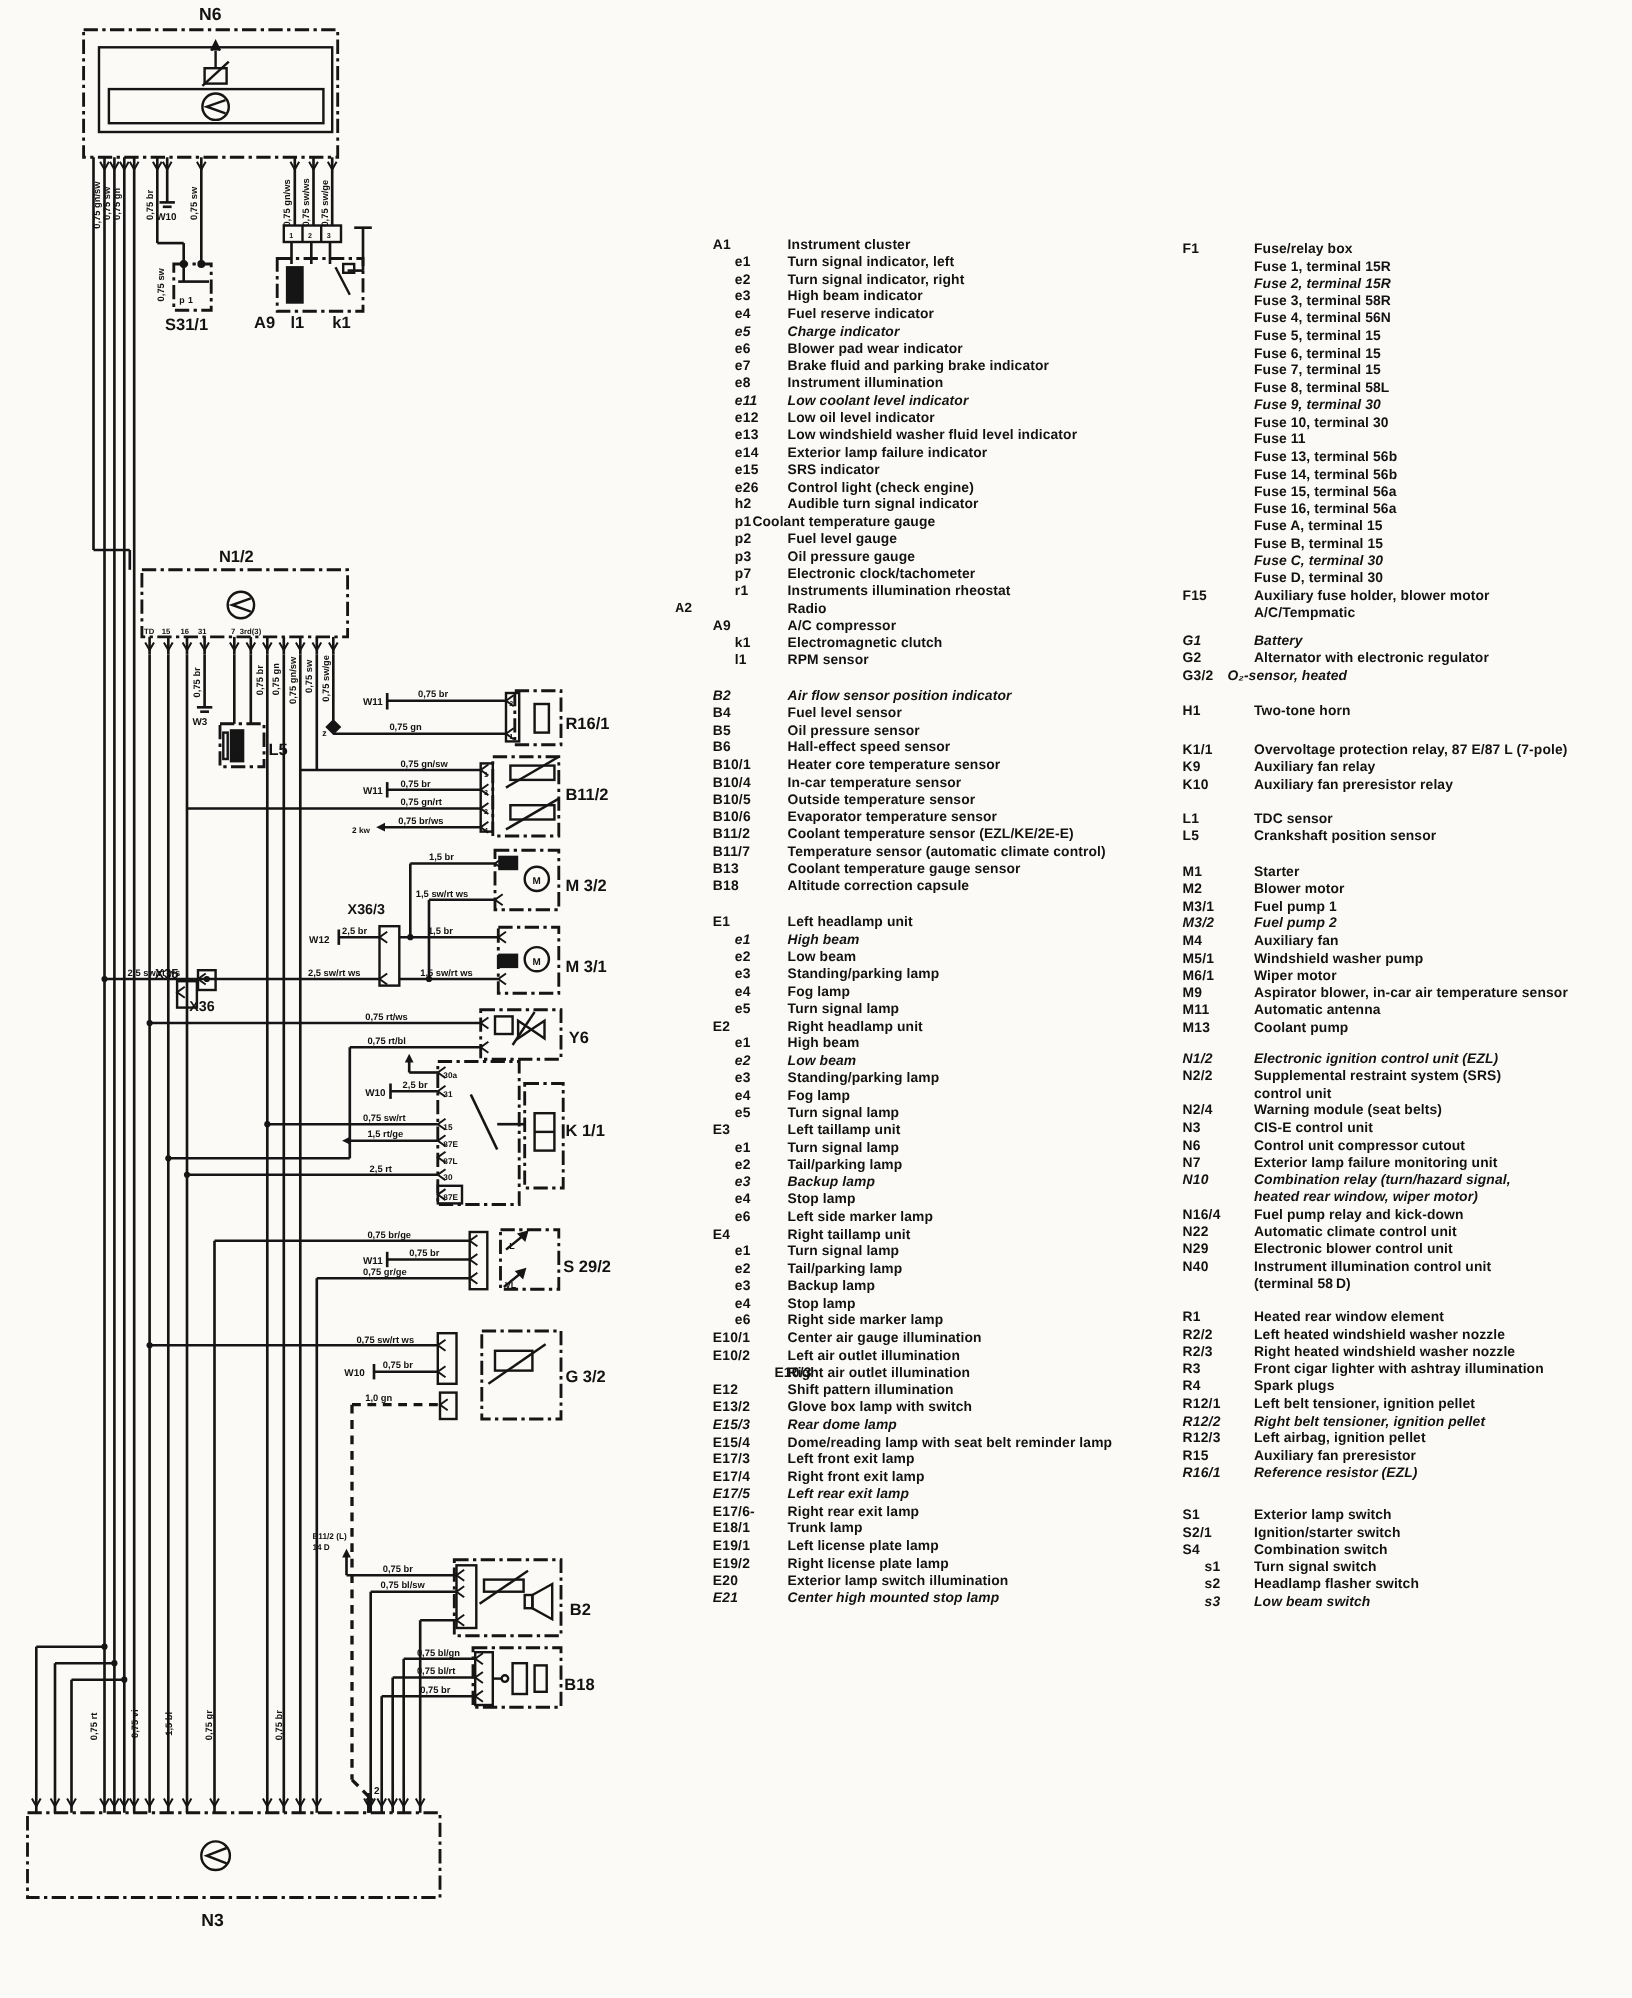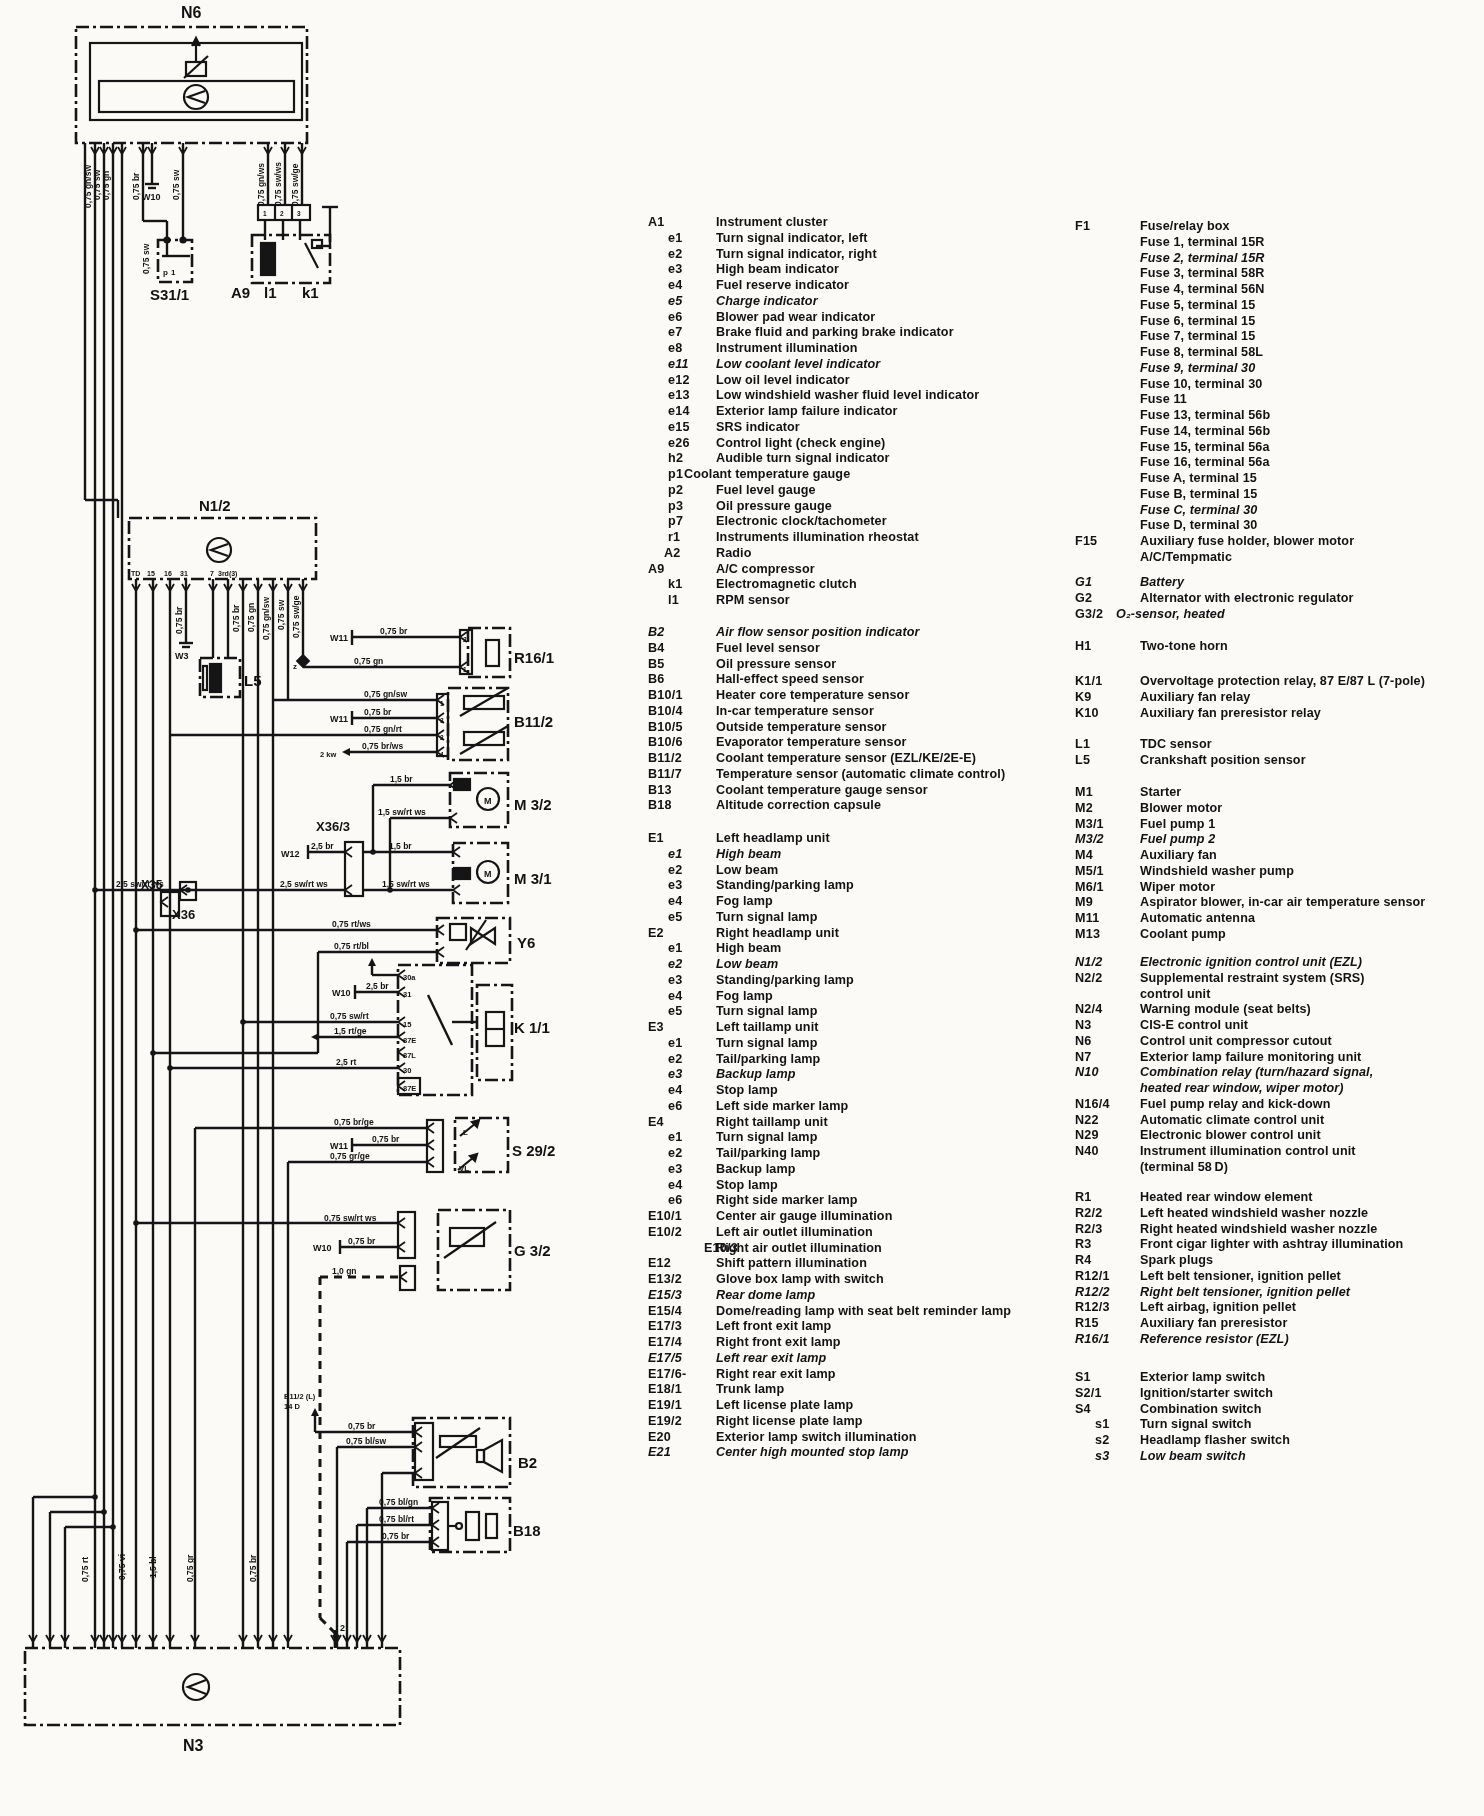--- a/index.html
+++ b/index.html
@@ -574,21 +574,21 @@
         </div>
         <div class="lg-row" style="top: 514.25px;">
           <span class="lg-code" style="left: 668px;">p7</span>
           <span class="lg-desc" style="left: 716px;">Electronic clock/tachometer</span>
         </div>
         <div class="lg-row" style="top: 530px;">
           <span class="lg-code" style="left: 668px;">r1</span>
           <span class="lg-desc" style="left: 716px;">Instruments illumination rheostat</span>
         </div>
         <div class="lg-row" style="top: 545.75px;">
-          <span class="lg-code" style="left: 664px;">A2</span>
+          <span class="lg-code" style="left: 614px; font-family: Liberation Mono, monospace;">A2</span>
           <span class="lg-desc" style="left: 716px;">Radio</span>
         </div>
         <div class="lg-row" style="top: 561.5px;">
           <span class="lg-code" style="left: 648px;">A9</span>
           <span class="lg-desc" style="left: 716px;">A/C compressor</span>
         </div>
         <div class="lg-row" style="top: 577.25px;">
           <span class="lg-code" style="left: 668px;">k1</span>
           <span class="lg-desc" style="left: 716px;">Electromagnetic clutch</span>
         </div>

